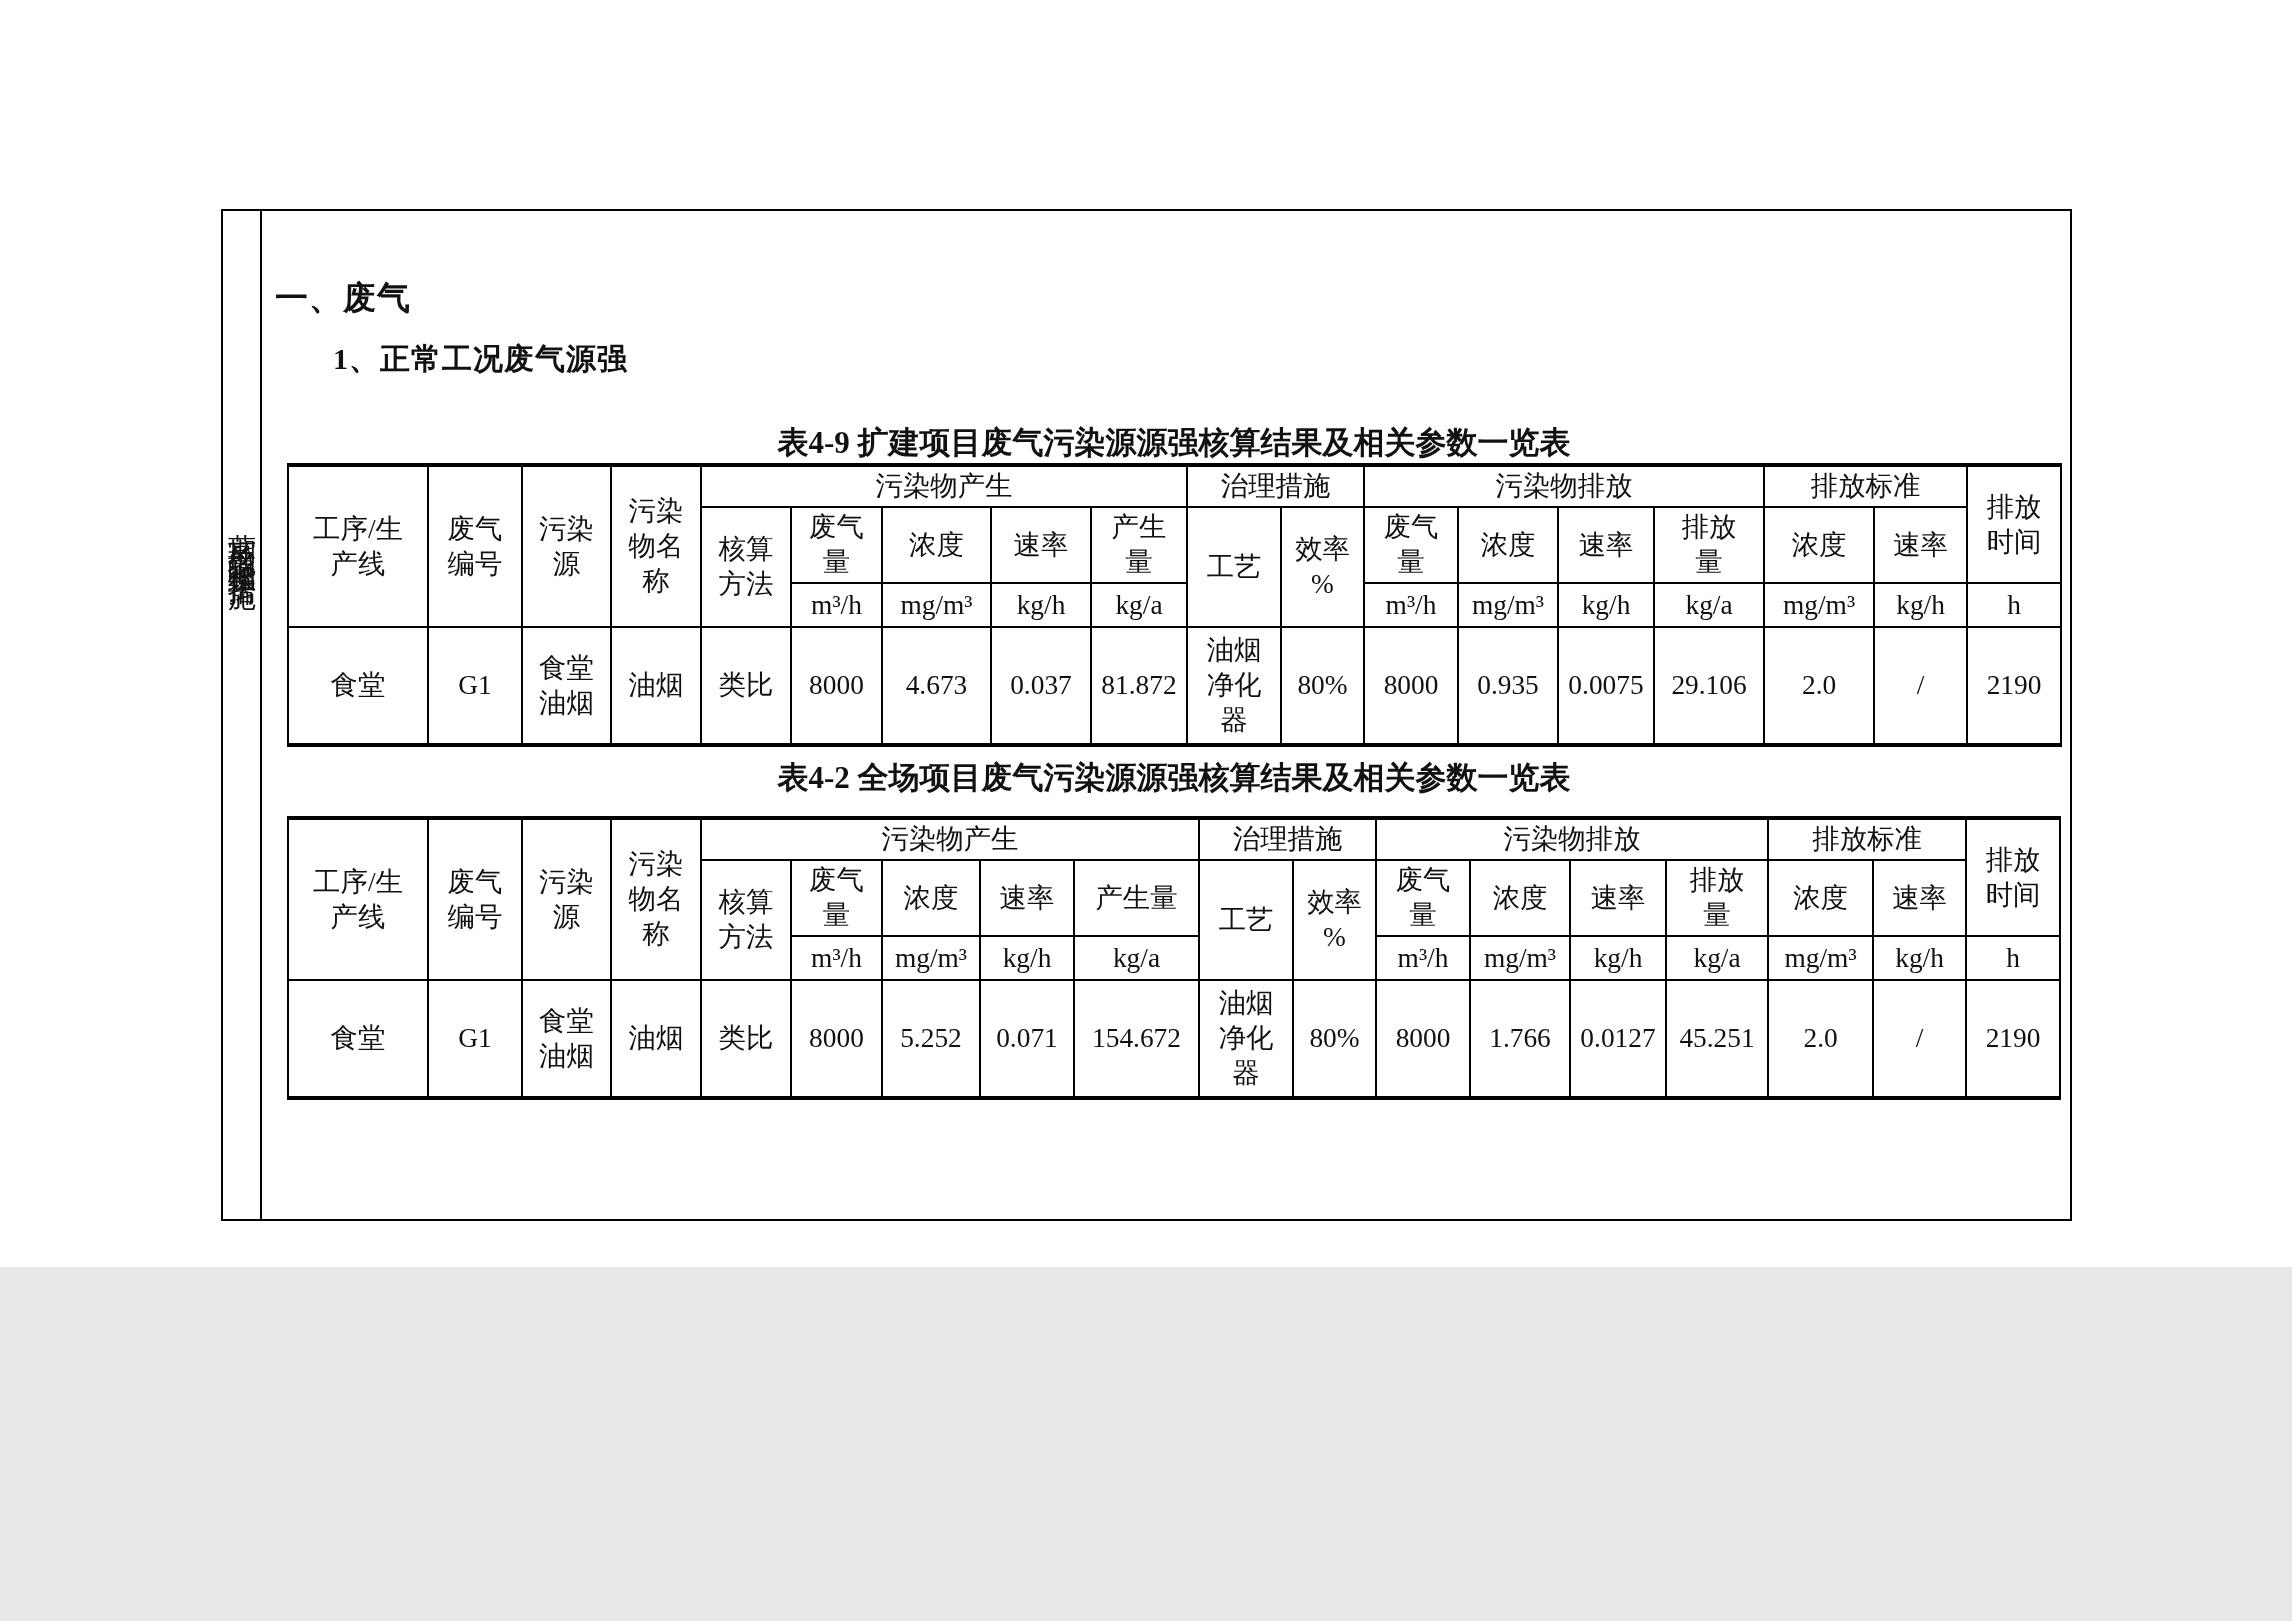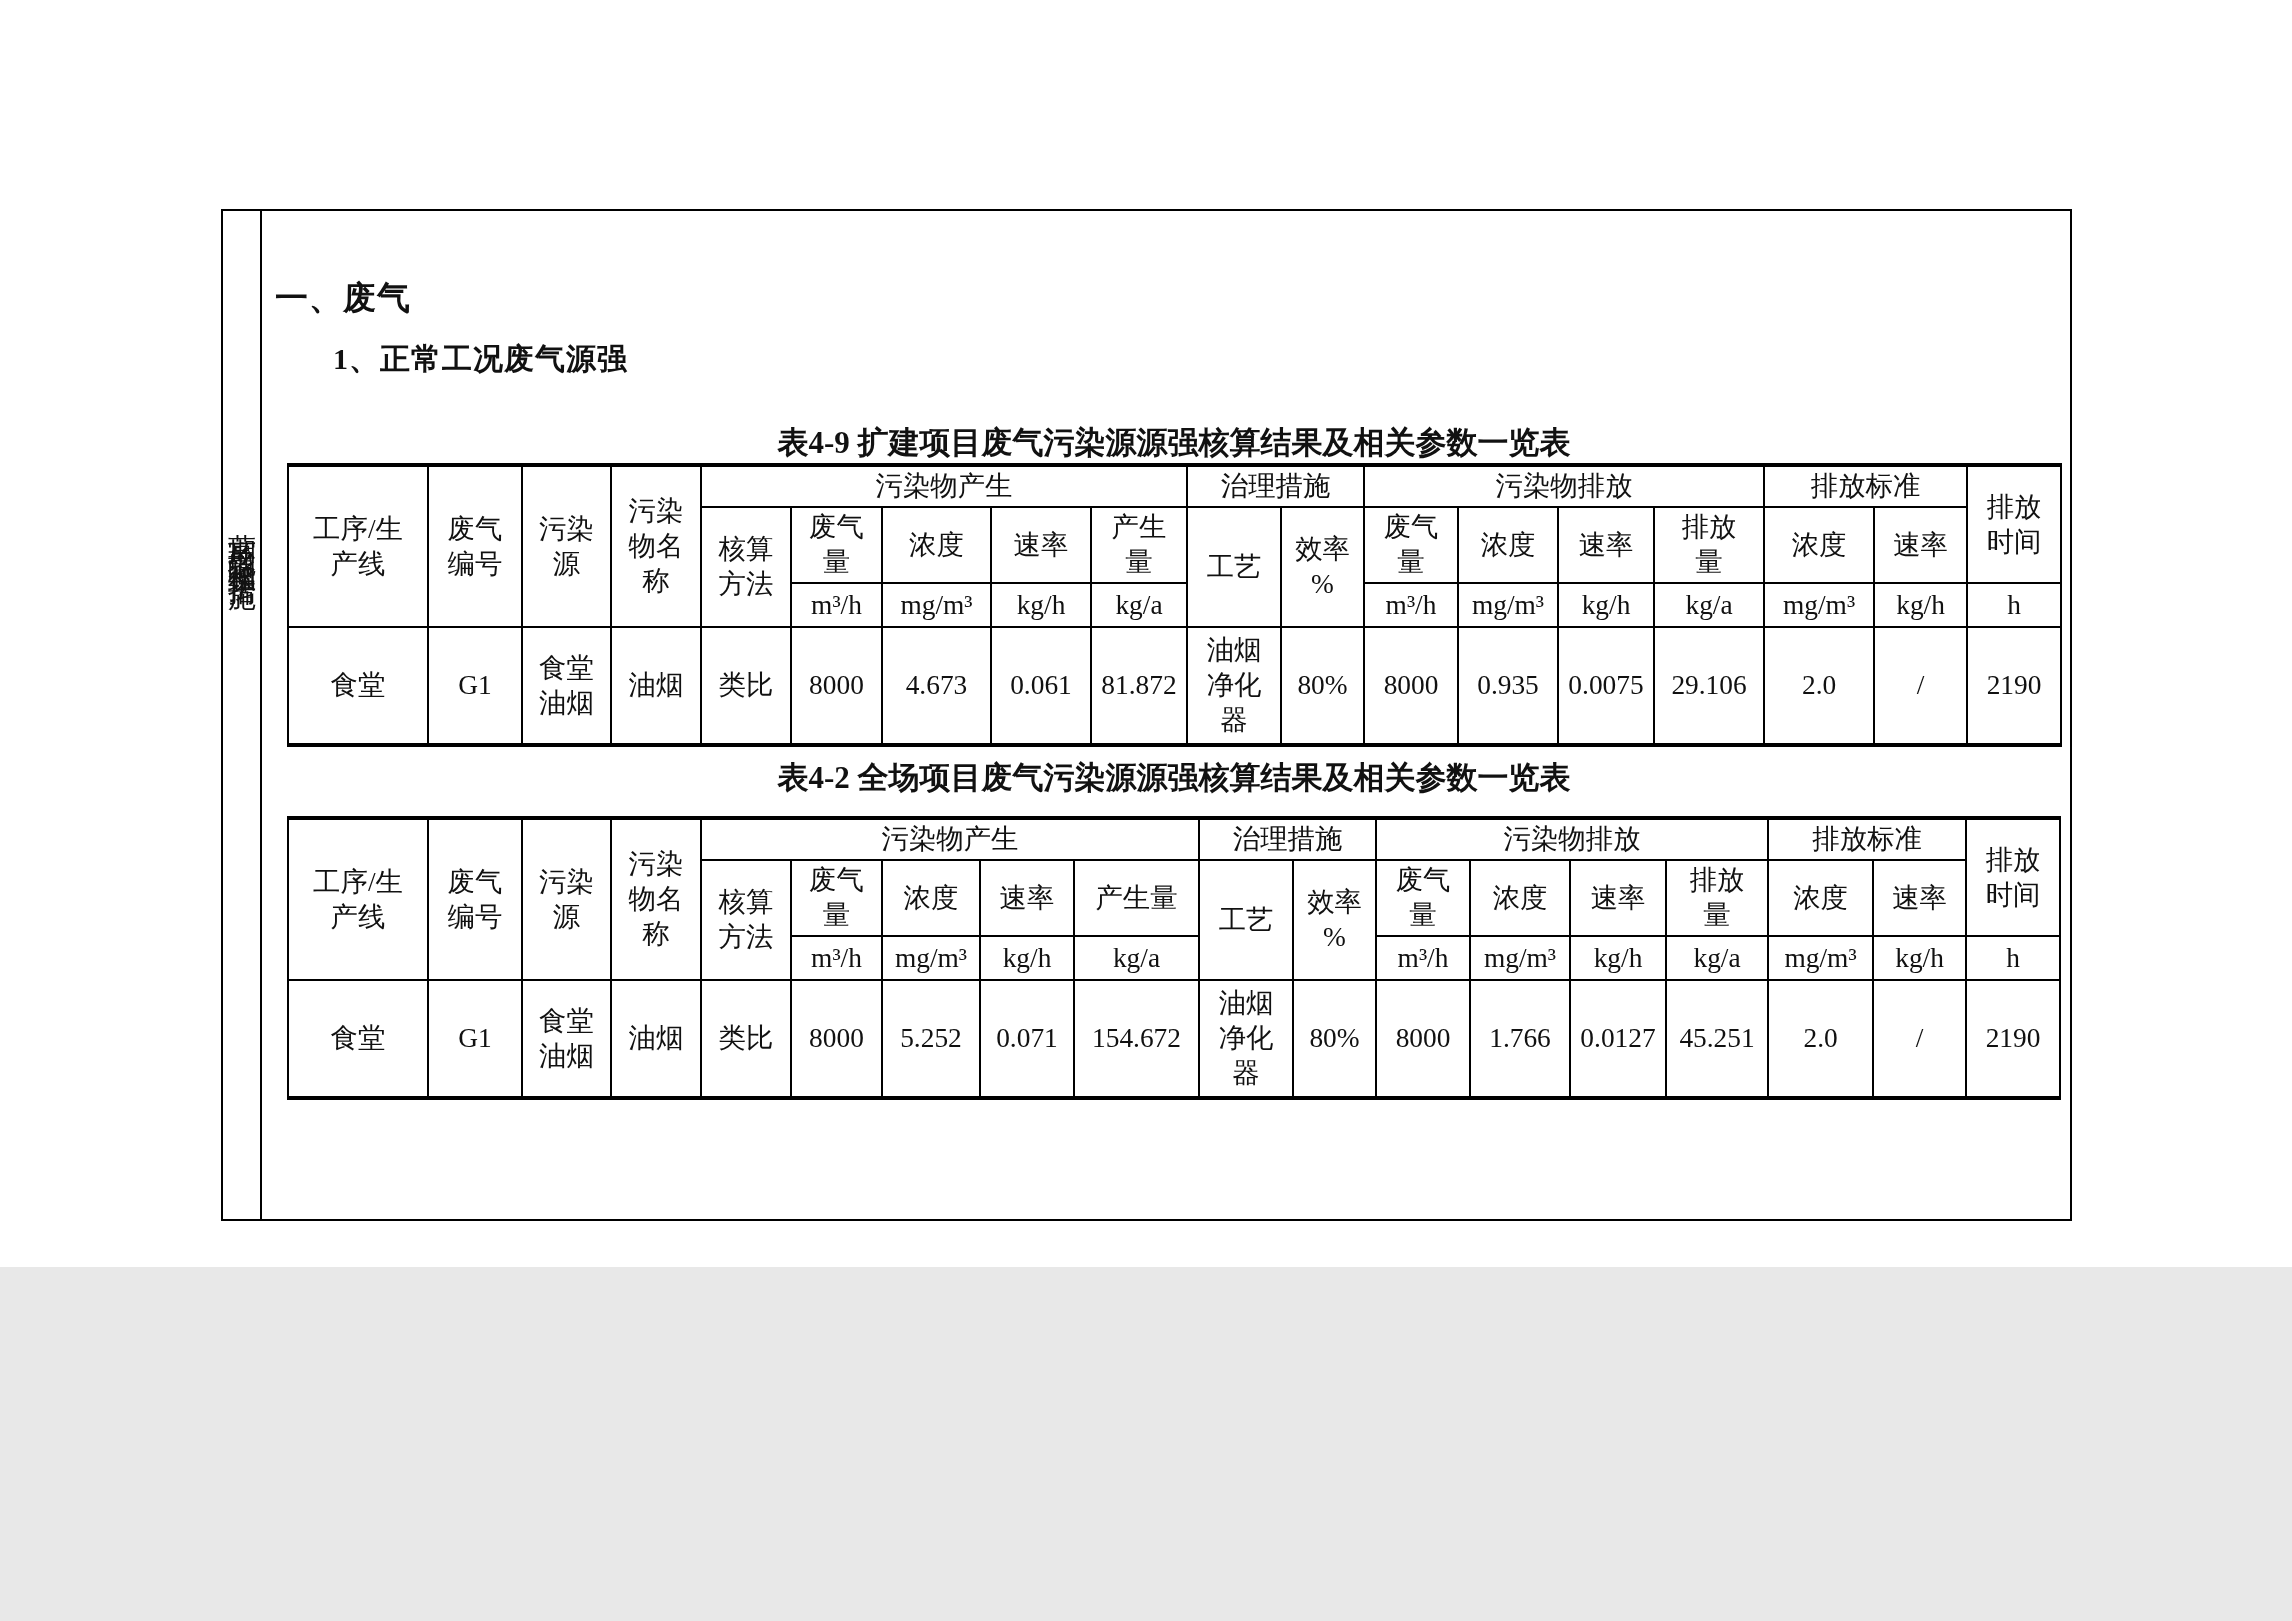--- a/index.html
+++ b/index.html
@@ -149,21 +149,21 @@
       </tr>
       <tr class="r-data">
         <td>食堂</td>
         <td>G1</td>
         <td>食堂
 油烟</td>
         <td>油烟</td>
         <td>类比</td>
         <td>8000</td>
         <td>4.673</td>
-        <td>0.061</td>
+        <td>0.037</td>
         <td>81.872</td>
         <td>油烟
 净化
 器</td>
         <td>80%</td>
         <td>8000</td>
         <td>0.935</td>
         <td>0.0075</td>
         <td>29.106</td>
         <td>2.0</td>

